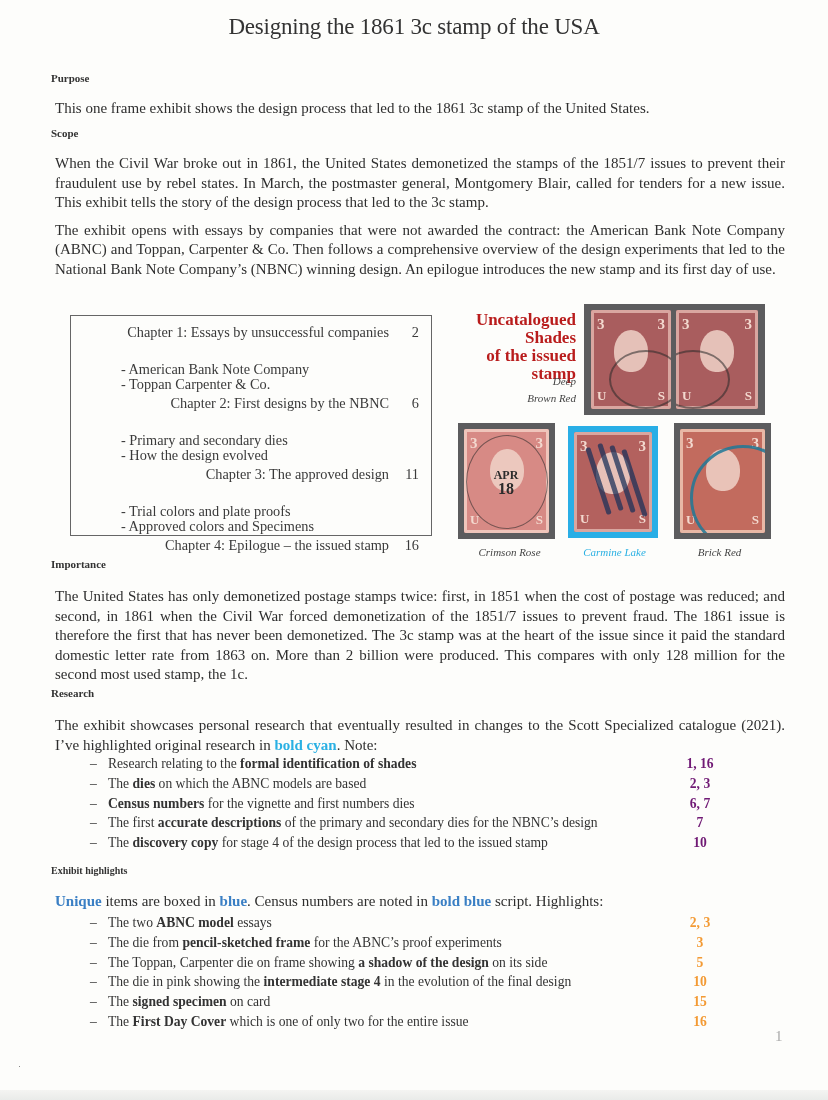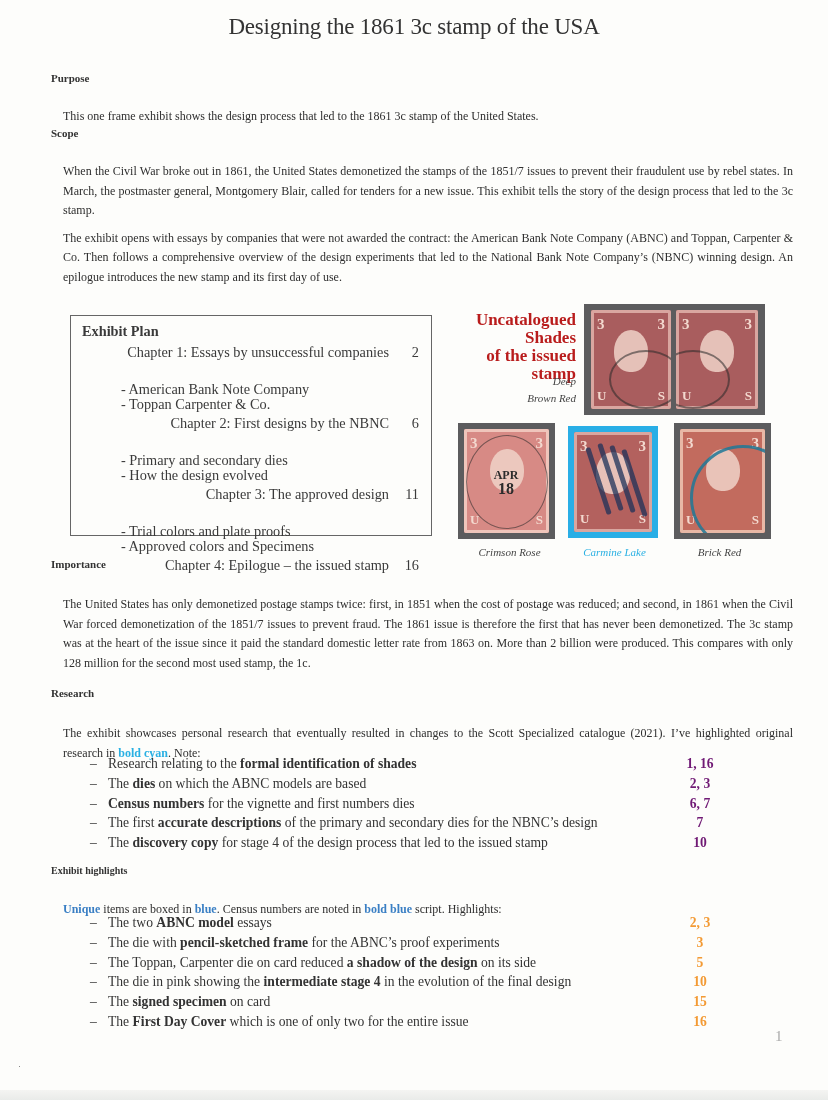--- a/index.html
+++ b/index.html
@@ -16,22 +16,22 @@
     h1.title {
       position: absolute; top: 14px; left: 0; width: 828px; margin: 0;
       text-align: center; font-weight: normal; font-size: 23px;
       color: #333; letter-spacing: -0.2px;
     }
     .h2 {
       position: absolute; left: 51px; margin: 0;
       font-weight: bold; font-size: 11px; color: #333;
     }
     .para {
-      position: absolute; left: 51px; width: 730px; margin: 12px;
-      font-size: 12px; line-height: 19.5px; text-align: justify;
+      position: absolute; left: 51px; width: 730px; margin: 4px;
+      font-size: 15px; line-height: 19.5px; text-align: justify;
       color: #2e2e2e;
     }
     .para p { margin: 0 0 8px 0; }
     .cyan { color: #29b0e3; font-weight: bold; }
     .blue { color: #3a7fc4; font-weight: bold; }
     b { font-weight: bold; }
 
     
     .plan-box {
       position: absolute; left: 70px; top: 315px; width: 362px; height: 221px;
@@ -112,21 +112,20 @@
   <p>This one frame exhibit shows the design process that led to the 1861 3c stamp of the United States.</p>
 </div>
 
 <div class="h2" style="top:127px;">Scope</div>
 <div class="para" style="top:150px;">
   <p>When the Civil War broke out in 1861, the United States demonetized the stamps of the 1851/7 issues to prevent their fraudulent use by rebel states. In March, the postmaster general, Montgomery Blair, called for tenders for a new issue. This exhibit tells the story of the design process that led to the 3c stamp.</p>
   <p>The exhibit opens with essays by companies that were not awarded the contract: the American Bank Note Company (ABNC) and Toppan, Carpenter &amp; Co. Then follows a comprehensive overview of the design experiments that led to the National Bank Note Company’s (NBNC) winning design. An epilogue introduces the new stamp and its first day of use.</p>
 </div>
 
 <div class="plan-box">
-  <div class="plan-title">Exhibit Plan</div>
 
   <div class="plan-chapter">
     <span>Chapter 1: Essays by unsuccessful companies</span>
     <span class="pg">2</span>
   </div>
   <div class="plan-subs">
     <div class="plan-sub">- American Bank Note Company</div>
     <div class="plan-sub">- Toppan Carpenter &amp; Co.</div>
   </div>
 
@@ -270,26 +269,26 @@
   <p><span class="blue">Unique</span><span> items are boxed in </span><span class="blue">blue</span><span>. Census numbers are noted in </span><span class="blue">bold blue</span><span> script. Highlights:</span></p>
 </div>
 <ul class="ref-list" style="top:913px;">
   <li>
       <span class="dash">–</span>
       <span class="txt"><span>The two </span><b>ABNC model</b><span> essays</span></span>
       <span class="ref orange">2, 3</span>
     </li>
   <li>
       <span class="dash">–</span>
-      <span class="txt"><span>The die with </span><b>pencil-sketched frame</b><span> for the ABNC’s proof experiments</span></span>
+      <span class="txt"><span>The die from </span><b>pencil-sketched frame</b><span> for the ABNC’s proof experiments</span></span>
       <span class="ref orange">3</span>
     </li>
   <li>
       <span class="dash">–</span>
-      <span class="txt"><span>The Toppan, Carpenter die on card reduced </span><b>a shadow of the design</b><span> on its side</span></span>
+      <span class="txt"><span>The Toppan, Carpenter die on frame showing </span><b>a shadow of the design</b><span> on its side</span></span>
       <span class="ref orange">5</span>
     </li>
   <li>
       <span class="dash">–</span>
       <span class="txt"><span>The die in pink showing the </span><b>intermediate stage 4</b><span> in the evolution of the final design</span></span>
       <span class="ref orange">10</span>
     </li>
   <li>
       <span class="dash">–</span>
       <span class="txt"><span>The </span><b>signed specimen</b><span> on card</span></span>

